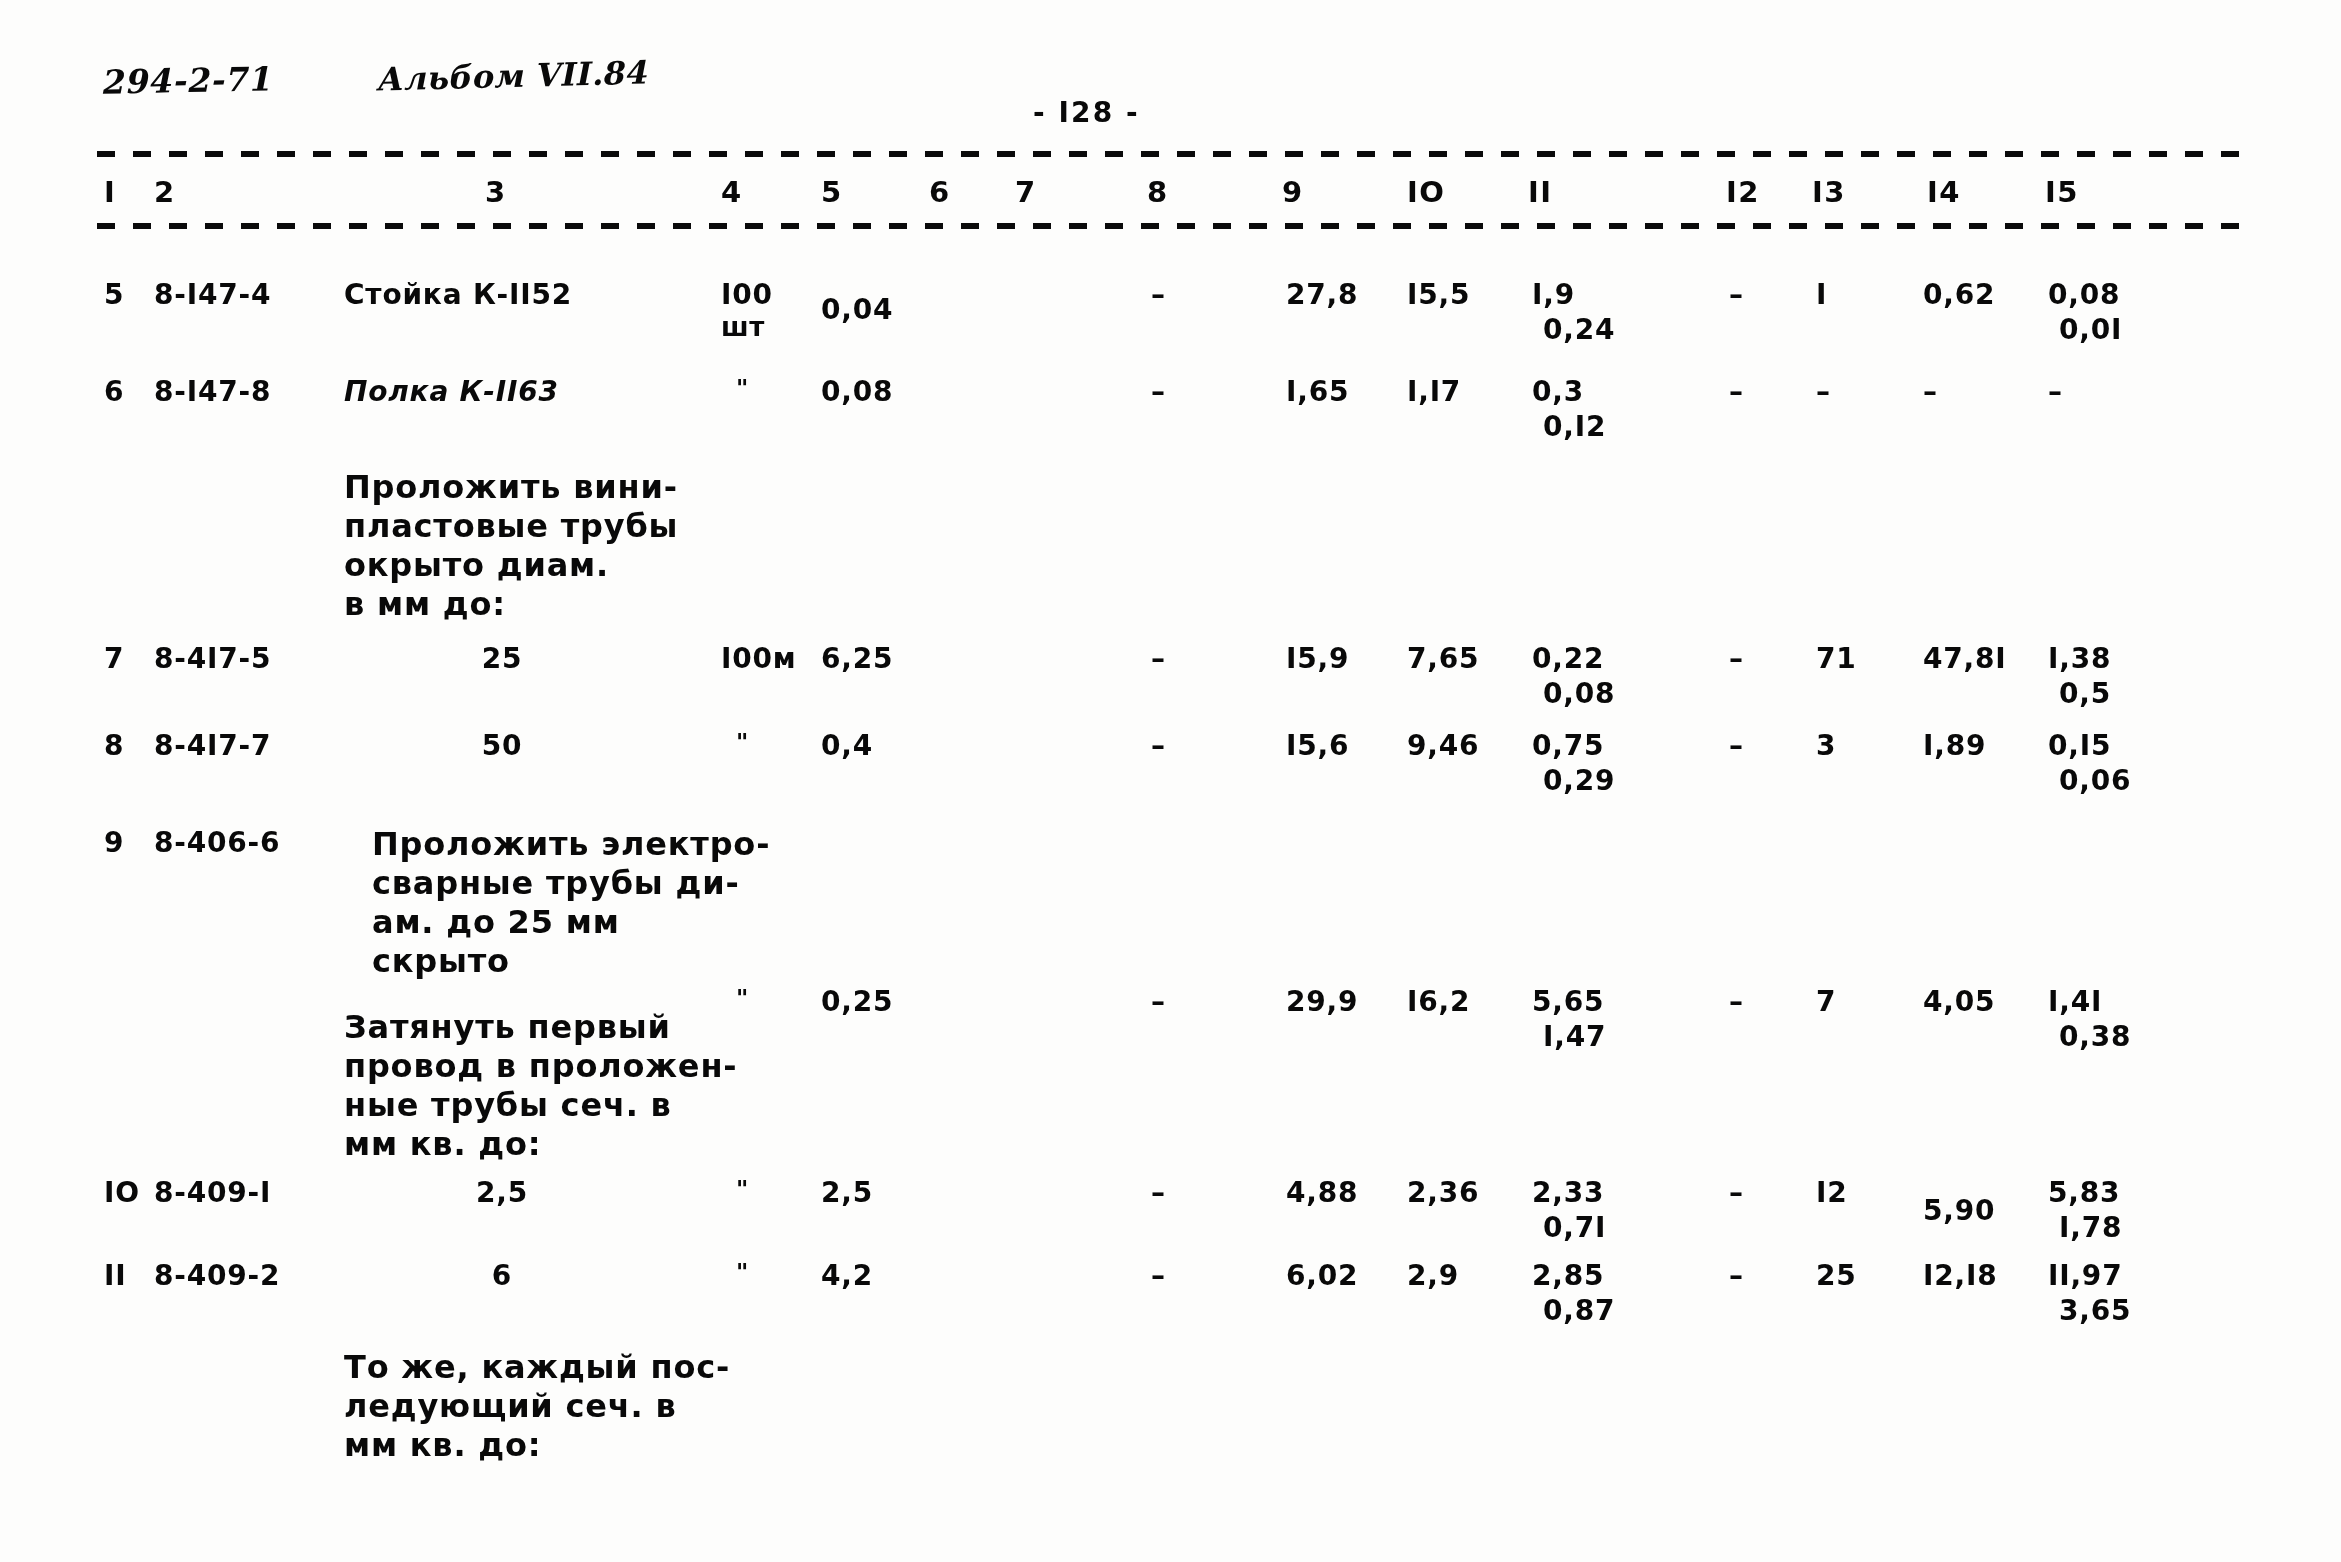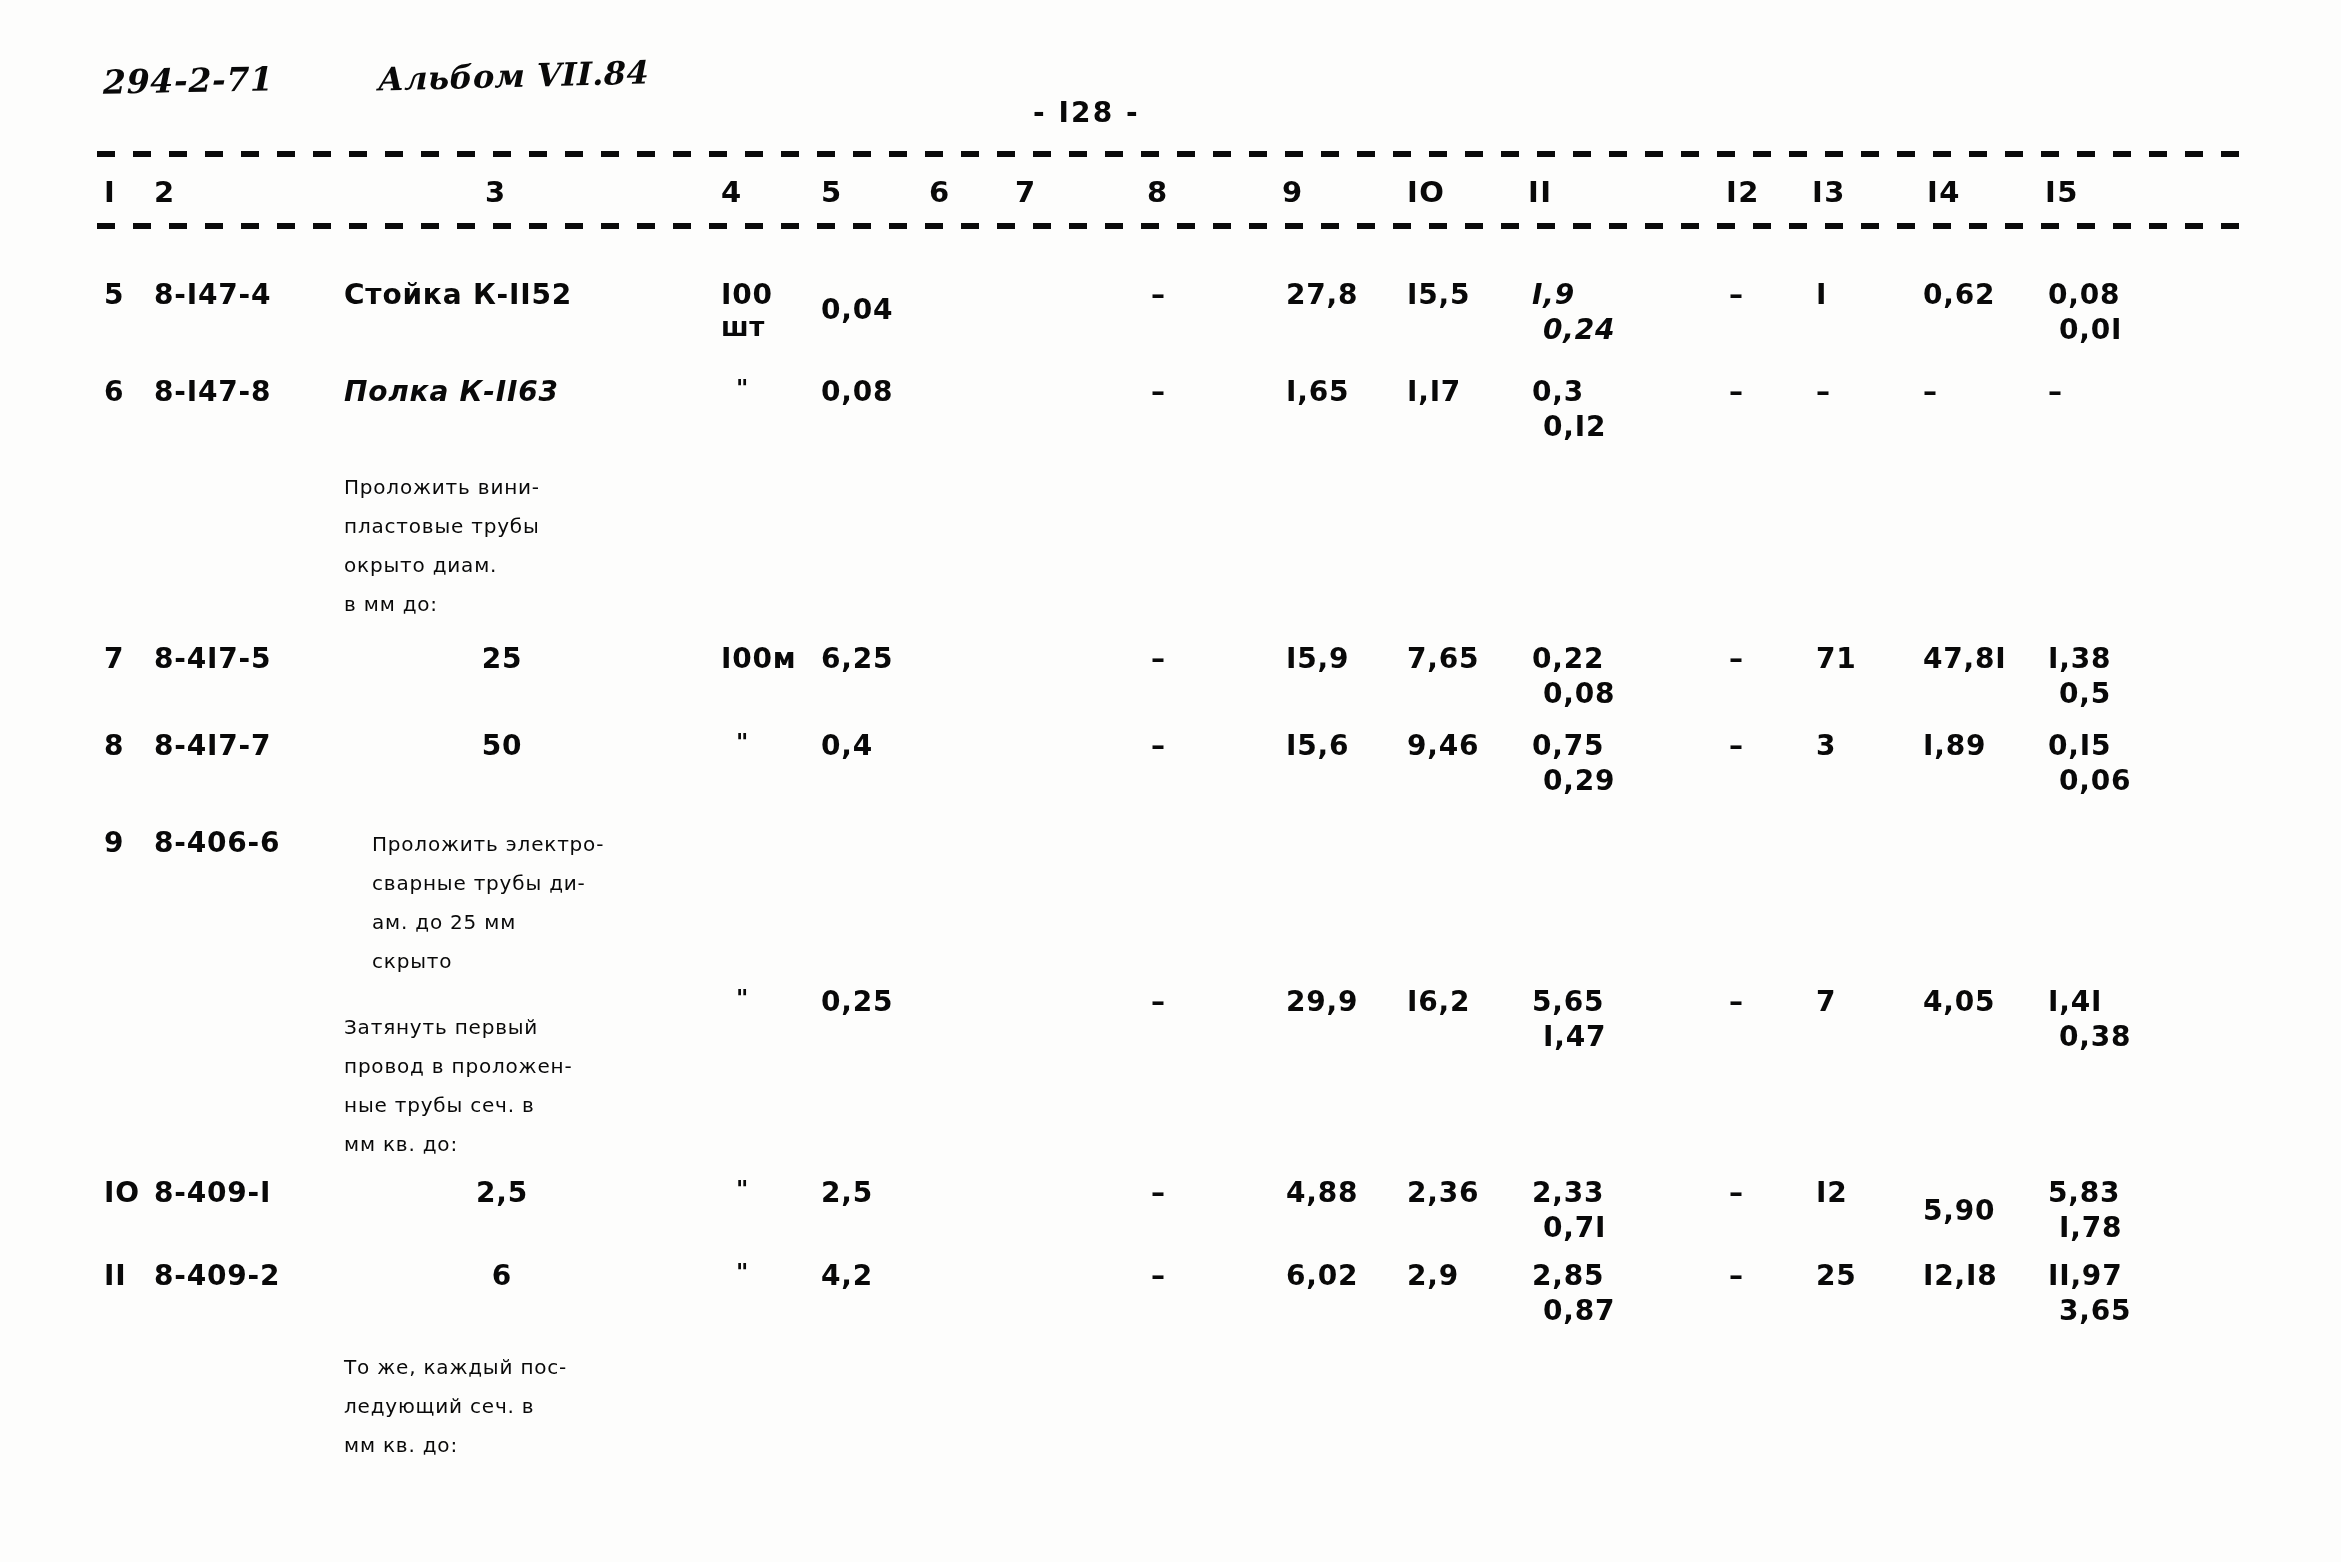--- a/index.html
+++ b/index.html
@@ -119,22 +119,22 @@
     font-weight: 700;
     letter-spacing: 0.8px;
     line-height: 35px;
     white-space: pre;
     text-align: left;
   }
   .stack .l2 { display: block; padding-left: 11px; }
 
   .desc {
     position: absolute;
-    font-size: 20px;
-    font-weight: 400;
+    font-size: 32px;
+    font-weight: 700;
     letter-spacing: 0.8px;
     line-height: 39px;
     white-space: pre-line;
     text-align: left;
   }
 
   .unit-sub {
     position: absolute;
     font-size: 26px;
     font-weight: 700;
@@ -176,21 +176,21 @@
   <div class="tbody" id="tbody">
       <div class="cell tw lft" style="left: 104px; top: 31px;">5</div>
       <div class="cell tw lft" style="left: 154px; top: 31px;">8-I47-4</div>
       <div class="cell tw" style="left: 344px; top: 31px;">Стойка К-II52</div>
       <div class="cell tw lft" style="left: 721px; top: 31px;">I00</div>
       <div class="unit-sub tw" style="left: 721px; top: 66px;">шт</div>
       <div class="cell tw lft" style="left: 821px; top: 46px;">0,04</div>
       <div class="cell tw lft" style="left: 1151px; top: 31px;">–</div>
       <div class="cell tw lft" style="left: 1286px; top: 31px;">27,8</div>
       <div class="cell tw lft" style="left: 1407px; top: 31px;">I5,5</div>
-      <div class="stack tw" style="left: 1532px; top: 31px; font-style: italic;"><span>I,9</span><span class="l2">0,24</span></div>
+      <div class="stack tw" style="left: 1532px; top: 31px;"><span>I,9</span><span class="l2">0,24</span></div>
       <div class="cell tw lft" style="left: 1729px; top: 31px;">–</div>
       <div class="cell tw lft" style="left: 1816px; top: 31px;">I</div>
       <div class="cell tw lft" style="left: 1923px; top: 31px;">0,62</div>
       <div class="stack tw" style="left: 2048px; top: 31px;"><span>0,08</span><span class="l2">0,0I</span></div>
       <div class="cell tw lft" style="left: 104px; top: 128px;">6</div>
       <div class="cell tw lft" style="left: 154px; top: 128px;">8-I47-8</div>
       <div class="cell tw" style="left: 344px; top: 128px; font-style: italic;">Полка К-II63</div>
       <div class="cell tw lft" style="left: 736px; top: 124px; font-size: 23.6px;">"</div>
       <div class="cell tw lft" style="left: 821px; top: 128px;">0,08</div>
       <div class="cell tw lft" style="left: 1151px; top: 128px;">–</div>

